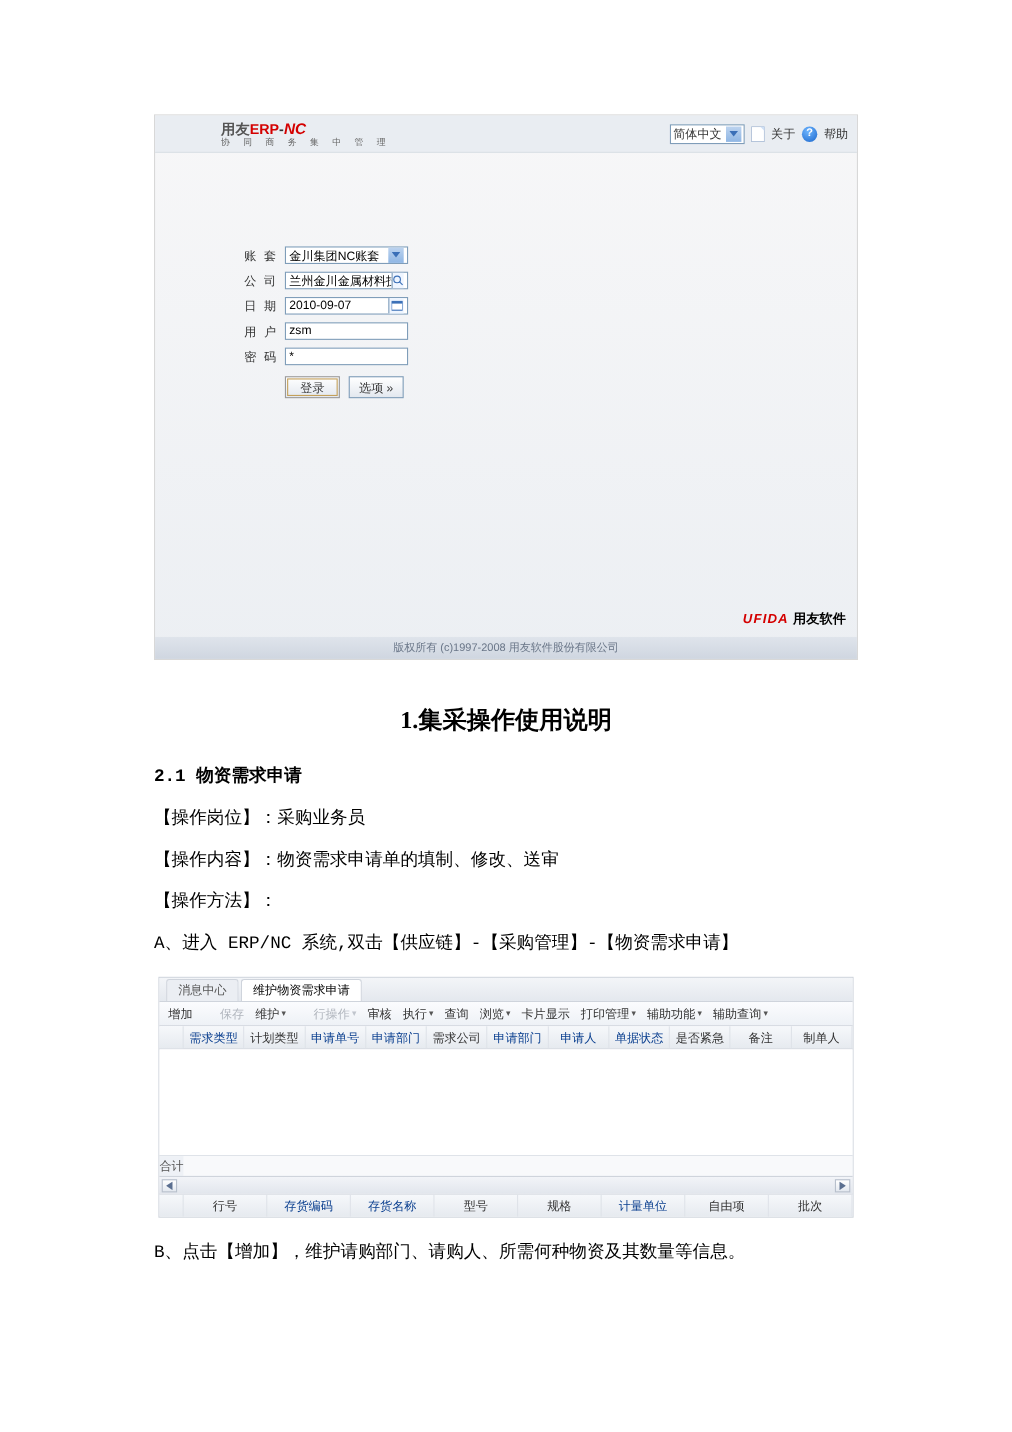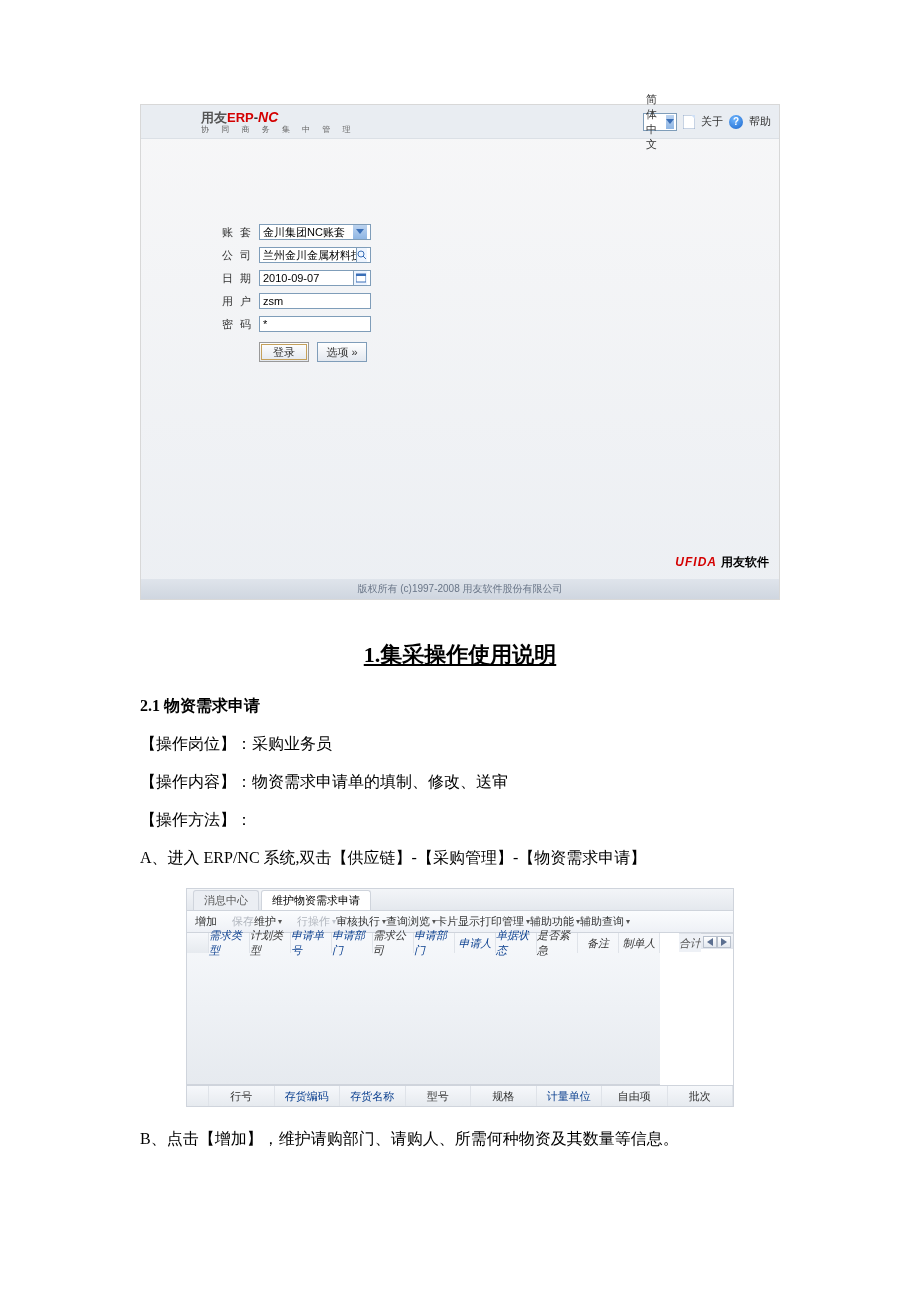--- a/index.html
+++ b/index.html
@@ -24,21 +24,21 @@
   }
   .brand { display: flex; flex-direction: column; line-height: 1; margin-left: 48px; }
   .brand-main { font-size: 13px; font-weight: bold; }
   .brand-main .b1 { color: #555; }
   .brand-main .b2 { color: #d40000; }
   .brand-main .b3 { color: #333; }
   .brand-main .b4 { color: #d40000; font-style: italic; font-size: 14px; }
   .brand-sub { font-size: 8px; color: #666; letter-spacing: 5px; margin-top: 2px; }
   .topright { display: flex; align-items: center; gap: 6px; font-size: 11px; color: #333; }
   .lang-select {
-    width: 34px; height: 18px; background: #fff; border: 1px solid #7f9db9;
+    width: 68px; height: 18px; background: #fff; border: 1px solid #7f9db9;
     font-size: 11px; padding: 0 2px; display: flex; align-items: center; justify-content: space-between;
   }
   .lang-select .dd { width: 14px; height: 14px; background: linear-gradient(#bcd3ef,#8fb6e4); display:flex;align-items:center;justify-content:center; }
   .lang-select .dd svg{display:block;}
   .doc-icon { width: 12px; height: 14px; }
   .doc-icon svg { display: block; }
   .q-icon { width: 14px; height: 14px; border-radius: 50%; background: radial-gradient(circle at 40% 30%, #6fb6ff, #1a66cc); color:#fff; font-size:10px; font-weight:bold; display:flex;align-items:center;justify-content:center; }
 
   .login-form {
     position: absolute; left: 80px; top: 116px;
@@ -78,42 +78,42 @@
     display: flex; align-items: center; justify-content: center;
   }
 
   
   .watermarked { position: relative; text-align: center; margin: 40px 0 20px; }
   .wm {
     position: absolute; left: 50%; top: 50%; transform: translate(-50%,-50%);
     font-family: Arial, sans-serif; font-size: 34px; font-weight: bold; color: #e6e6e6;
     letter-spacing: 2px; white-space: nowrap; z-index: 0;
   }
-  .section-num { position: relative; z-index: 1; font-size: 22px; font-weight: bold; font-family: "SimSun", serif; text-decoration: underline; }
-  .doc { padding: 0 140px; font-size: 16px; line-height: 2.0; }
+  .section-num { position: relative; z-index: 1; font-size: 22px; font-weight: bold; font-family: "SimSun", serif; }
+  .doc { padding: 0 140px; font-size: 16px; line-height: 2.0; font-family: Liberation Mono, monospace; }
   .sub-h { font-weight: bold; margin-bottom: 6px; font-size: 16px; }
   .doc p { margin: 6px 0; }
 
   
   .grid-shot {
-    width: 548px; margin: 14px auto 0;
+    width: 632px; margin: 14px auto 0;
     border: 1px solid #cfd4dc;
     font-family: "Microsoft YaHei", Arial, sans-serif;
     font-size: 11px; color: #333;
   }
   .tabs-bar { height: 22px; background: linear-gradient(#f3f5f8,#e4e8ee); display:flex; align-items:flex-end; padding-left:6px; border-bottom:1px solid #cfd4dc; }
   .tab { height: 20px; padding: 0 10px; border: 1px solid #cfd4dc; border-bottom: none; margin-right: 2px; background: #ebeef3; display:flex;align-items:center; border-radius: 3px 3px 0 0; color:#555; }
   .tab.active { background: #fff; color:#000; }
-  .toolbar { height: 22px; background: linear-gradient(#fbfcfe,#eef1f6); display:flex; align-items:center; padding: 0 8px; border-bottom:1px solid #cfd4dc; }
+  .toolbar { height: 22px; background: linear-gradient(#fbfcfe,#eef1f6); display:flex; align-items:center; gap:10px; padding: 0 8px; border-bottom:1px solid #cfd4dc; }
   .toolbar .titem { display:flex; align-items:center; gap:2px; }
   .toolbar .titem.disabled { color: #b0b5bd; margin-left: 15px; }
   .tri { font-size: 8px; color:#555; }
   .toolbar .titem.disabled .tri { color:#c0c5cd; }
 
-  .upper-grid { height: 152px; display:flex; flex-direction:row;font-style:italic; }
+  .upper-grid { height: 152px; display:flex; flex-direction:column; }
   .gh-row { display:flex; background: linear-gradient(#f6f8fb,#e6eaef); border-bottom:1px solid #cfd4dc; }
   .gh-cell { flex: 1 1 0; min-width: 0; height: 20px; display:flex; align-items:center; justify-content:center; border-right:1px solid #dfe3e9; color:#0a3f8f; font-size:11px; }
   .gh-cell.first { flex: 0 0 22px; background: linear-gradient(#f6f8fb,#e6eaef); }
   .gh-cell.blk { color:#333; }
   .g-body { flex:1; background:#fff; }
   .g-footer { display:flex; border-top:1px solid #dfe3e9; }
   .g-footer .sumlab { flex:0 0 22px; height:18px; background:#eef1f6; display:flex;align-items:center;justify-content:center; font-size:11px; color:#555; }
   .g-footer .rest { flex:1; background:#f8f9fb; }
   .hscroll {
     height: 16px; background: linear-gradient(#f2f4f8,#e2e6ed);

